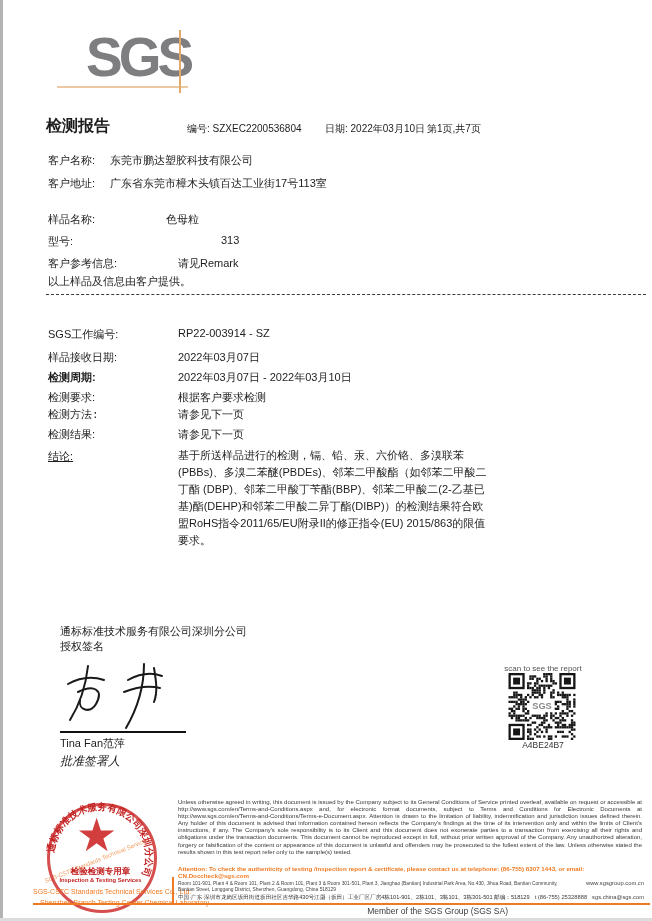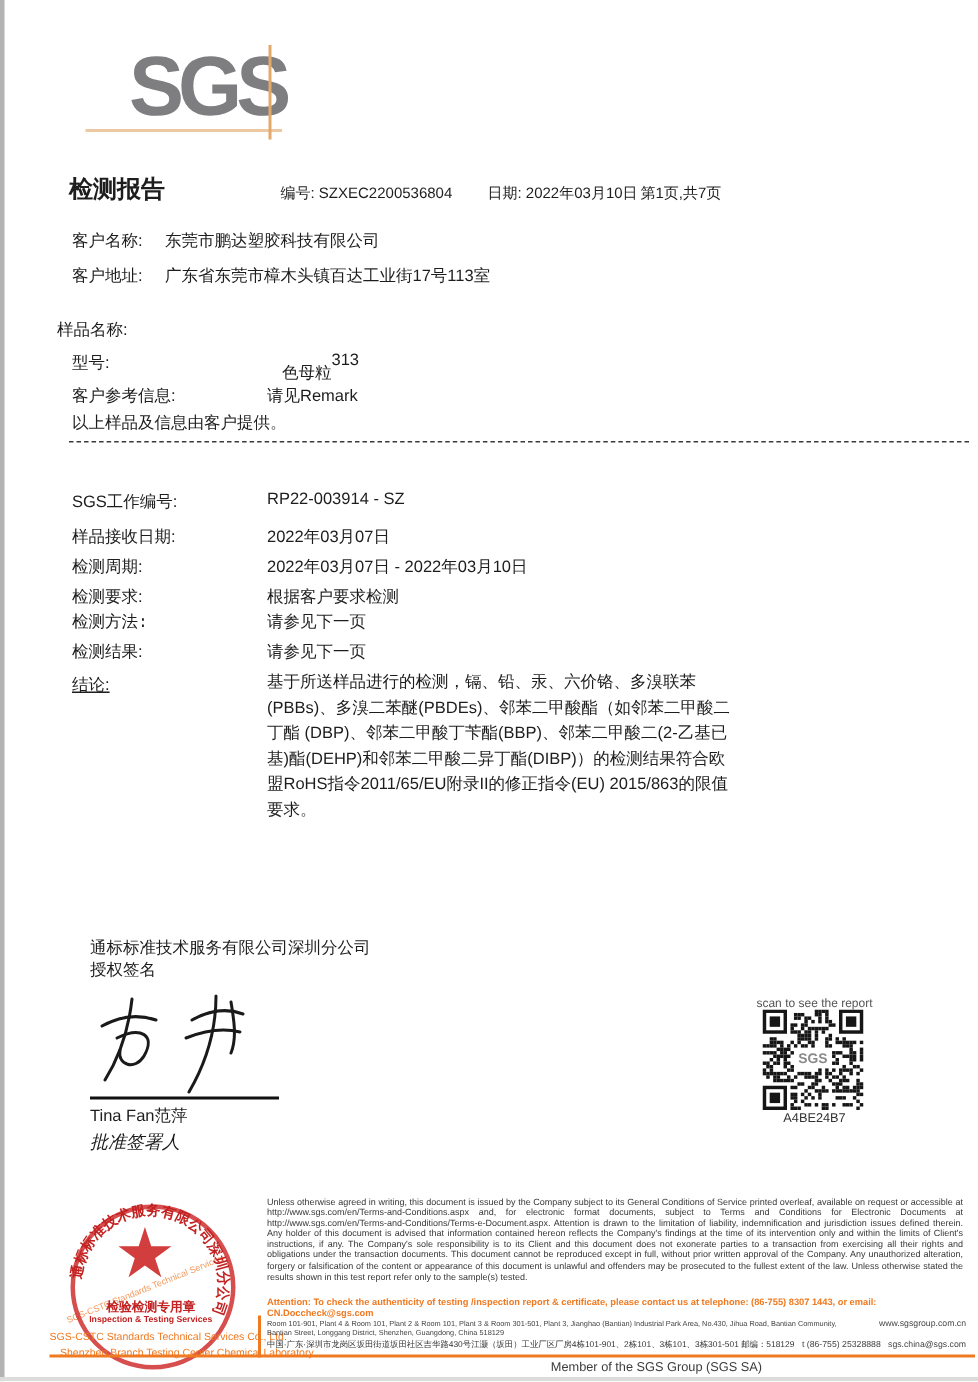--- a/index.html
+++ b/index.html
@@ -77,35 +77,35 @@
     <span>日期:</span>
     <span>2022年03月10日</span>
   </div>
   <div class="abs t11" style="left:427px;top:122px;">第1页,共7页</div>
 
   <div class="abs lbl" style="left:48px;top:153px;">客户名称:</div>
   <div class="abs val" style="left:110px;top:153px;">东莞市鹏达塑胶科技有限公司</div>
   <div class="abs lbl" style="left:48px;top:176px;">客户地址:</div>
   <div class="abs val" style="left:110px;top:176px;">广东省东莞市樟木头镇百达工业街17号113室</div>
 
-  <div class="abs lbl" style="left:38px;top:212px;">样品名称:</div>
-  <div class="abs val" style="left:188px;top:212px;margin-top:29px;">色母粒</div>
+  <div class="abs lbl" style="left:48px;top:212px;">样品名称:</div>
+  <div class="abs val" style="left:166px;top:212px;">色母粒</div>
   <div class="abs lbl" style="left:48px;top:234px;">型号:</div>
   <div class="abs val" style="left:178px;top:234px;margin-left:43px;">313</div>
   <div class="abs lbl" style="left:48px;top:256px;">客户参考信息:</div>
   <div class="abs val" style="left:178px;top:256px;">请见Remark</div>
   <div class="abs val" style="left:48px;top:274px;">以上样品及信息由客户提供。</div>
 
   <div class="abs dashed"></div>
 
   <div class="abs lbl" style="left:48px;top:327px;">SGS工作编号:</div>
   <div class="abs val" style="left:178px;top:327px;">RP22-003914 - SZ</div>
   <div class="abs lbl" style="left:48px;top:350px;">样品接收日期:</div>
   <div class="abs val" style="left:178px;top:350px;">2022年03月07日</div>
-  <div class="abs lbl" style="left:48px;top:370px;">检测周期:</div>
+  <div class="abs lbl" style="left:48px;top:370px;font-weight:bold;">检测周期:</div>
   <div class="abs val" style="left:178px;top:370px;">2022年03月07日 - 2022年03月10日</div>
   <div class="abs lbl" style="left:48px;top:390px;">检测要求:</div>
   <div class="abs val" style="left:178px;top:390px;">根据客户要求检测</div>
   <div class="abs lbl" style="left:48px;top:407px;font-family:Liberation Mono, monospace;">检测方法:</div>
   <div class="abs val" style="left:178px;top:407px;">请参见下一页</div>
   <div class="abs lbl" style="left:48px;top:427px;">检测结果:</div>
   <div class="abs val" style="left:178px;top:427px;">请参见下一页</div>
 
   <div class="abs lbl" style="left:48px;top:449px;text-decoration:underline;">结论:</div>
   <div class="abs conclusion">基于所送样品进行的检测，镉、铅、汞、六价铬、多溴联苯(PBBs)、多溴二苯醚(PBDEs)、邻苯二甲酸酯（如邻苯二甲酸二丁酯 (DBP)、邻苯二甲酸丁苄酯(BBP)、邻苯二甲酸二(2-乙基已基)酯(DEHP)和邻苯二甲酸二异丁酯(DIBP)）的检测结果符合欧盟RoHS指令2011/65/EU附录II的修正指令(EU) 2015/863的限值要求。</div>

